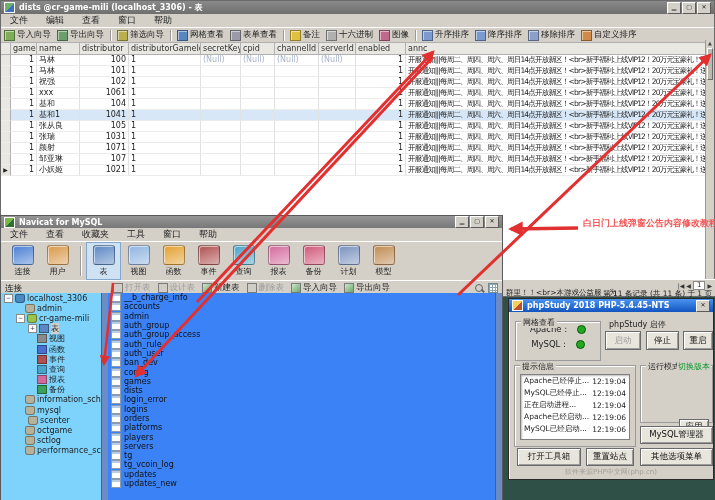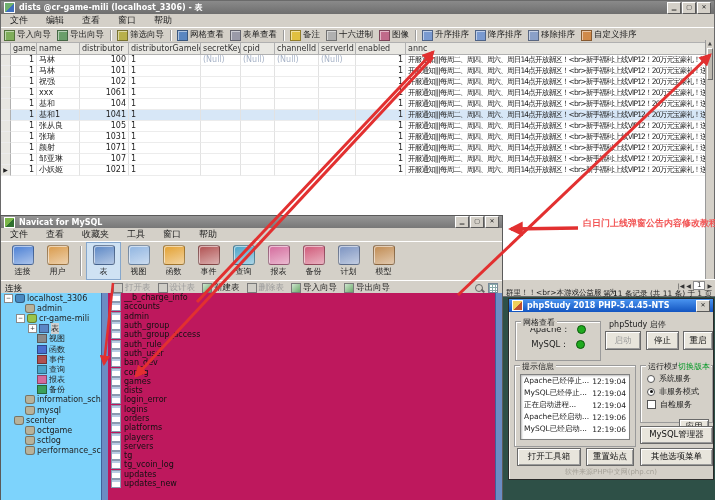--- a/index.html
+++ b/index.html
@@ -60,21 +60,21 @@
   .mag{width:6px;height:6px;border:1.5px solid #666;border-radius:50%;position:relative;}
   .mag::after{content:"";position:absolute;left:5px;top:5px;width:4px;height:1.5px;background:#666;transform:rotate(45deg);}
   .gridic{width:8px;height:8px;background:
     linear-gradient(#8aa 1px,transparent 1px),linear-gradient(90deg,#8aa 1px,transparent 1px),#fff;background-size:3px 3px;border:1px solid #789;}
   .treepane{position:absolute;left:0;top:77px;width:106px;bottom:0;background:#7dd3fc;border-right:1px solid #9a9a9a;overflow:hidden;}
   .treescroll{position:absolute;left:100px;top:77px;width:6px;bottom:0;background:#6b8cc4;border-left:1px solid #41609a;}
   .titem{height:10.2px;display:flex;align-items:center;gap:2px;font-size:8px;color:#222;white-space:nowrap;}
   .titem.sel .tlabel{background:#cfcfcf;}
   .expbox{width:7px;height:7px;flex:0 0 7px;border:1px solid #8a8a8a;background:#fff;font-size:6px;line-height:5px;text-align:center;color:#333;}
   .nico{width:8px;height:7px;flex:0 0 8px;border:1px solid rgba(0,0,0,.35);}
-  .listpane{position:absolute;left:107px;top:77px;right:0;bottom:0;background:#be185d;overflow:hidden;}
+  .listpane{position:absolute;left:107px;top:77px;right:0;bottom:0;background:#3b82f6;overflow:hidden;}
   .litem{height:9.3px;display:flex;align-items:center;gap:3px;font-size:8px;color:#111;padding-left:3px;white-space:nowrap;}
   .tblic{width:8px;height:7px;border:1px solid #8a9ab0;background:linear-gradient(#b8cce4 2px,#fff 2px);}
   .listscroll{position:absolute;right:0;top:77px;width:6px;bottom:0;background:#6b8cc4;border-left:1px solid #41609a;}
   
   #ps{left:508px;top:298px;width:206px;height:182px;background:#d4d0c8;border:1px solid #2a2a2a;box-shadow:inset 1px 1px 0 #f5f3ee;z-index:30;}
   #ps .tbar{height:13px;background:linear-gradient(180deg,#4a94f0,#1254c0);}
   .grp{position:absolute;border:1px solid #9a9a9a;box-shadow:inset 1px 1px 0 #fff;}
   .grp .leg{position:absolute;top:-5px;left:5px;background:#d4d0c8;padding:0 2px;font-size:8px;color:#222;}
   .srow{display:flex;align-items:center;justify-content:center;gap:7px;font-size:8.5px;color:#222;height:15px;}
   .dot{width:7px;height:7px;border-radius:50%;border:1px solid #0a5a0a;}
@@ -492,21 +492,21 @@
         <div class="titem" style="padding-left: 15px;">
           <span style="width: 7px; flex: 0 0 7px;"></span>
           <span class="nico" style="background: rgb(184, 178, 154); border-radius: 2px 2px 3px 3px;"></span>
           <span class="tlabel">information_schema</span>
         </div>
         <div class="titem" style="padding-left: 15px;">
           <span style="width: 7px; flex: 0 0 7px;"></span>
           <span class="nico" style="background: rgb(184, 178, 154); border-radius: 2px 2px 3px 3px;"></span>
           <span class="tlabel">mysql</span>
         </div>
-        <div class="titem" style="padding-left: 4px;">
+        <div class="titem" style="padding-left: 18px;">
           <span style="width: 7px; flex: 0 0 7px;"></span>
           <span class="nico" style="background: rgb(184, 178, 154); border-radius: 2px 2px 3px 3px;"></span>
           <span class="tlabel">scenter</span>
         </div>
         <div class="titem" style="padding-left: 15px;">
           <span style="width: 7px; flex: 0 0 7px;"></span>
           <span class="nico" style="background: rgb(184, 178, 154); border-radius: 2px 2px 3px 3px;"></span>
           <span class="tlabel">octgame</span>
         </div>
         <div class="titem" style="padding-left: 15px;">
@@ -660,34 +660,20 @@
               <span>MySQL已经启动...</span>
               <span class="t">12:19:06</span>
             </div>
           </div>
         </div>
     </div>
 
     <div class="grp" style="left:131px;top:66px;width:71px;height:56px;">
       <span class="leg">运行模式</span>
       <span class="switchver">切换版本</span>
-      <div id="ps-radios" style="margin-top:6px;">
-          <div class="radrow">
-            <span class="rad"></span>
-            <span>系统服务</span>
-          </div>
-          <div class="radrow">
-            <span class="rad on"></span>
-            <span>非服务模式</span>
-          </div>
-          <div class="radrow">
-            <span class="chk"></span>
-            <span>自检服务</span>
-          </div>
-        </div>
       <div class="b95" style="right:3px;bottom:-12px;width:28px;height:13px;">应用</div>
     </div>
 
     <div class="b95" style="left:131px;top:127px;width:71px;height:16px;">MySQL管理器</div>
     <div class="b95" style="left:131px;top:149px;width:71px;height:16px;">其他选项菜单</div>
     <div class="b95" style="left:8px;top:149px;width:62px;height:16px;">打开工具箱</div>
     <div class="b95" style="left:77px;top:149px;width:46px;height:16px;">重置站点</div>
     <div class="credit">软件来源PHP中文网(php.cn)</div>
   <div class="b95 dis" style="left: 96px; top: 32px; width: 34px; height: 17px;">启动</div>
       <div class="b95" style="left: 137px; top: 32px; width: 31px; height: 17px;">停止</div>

